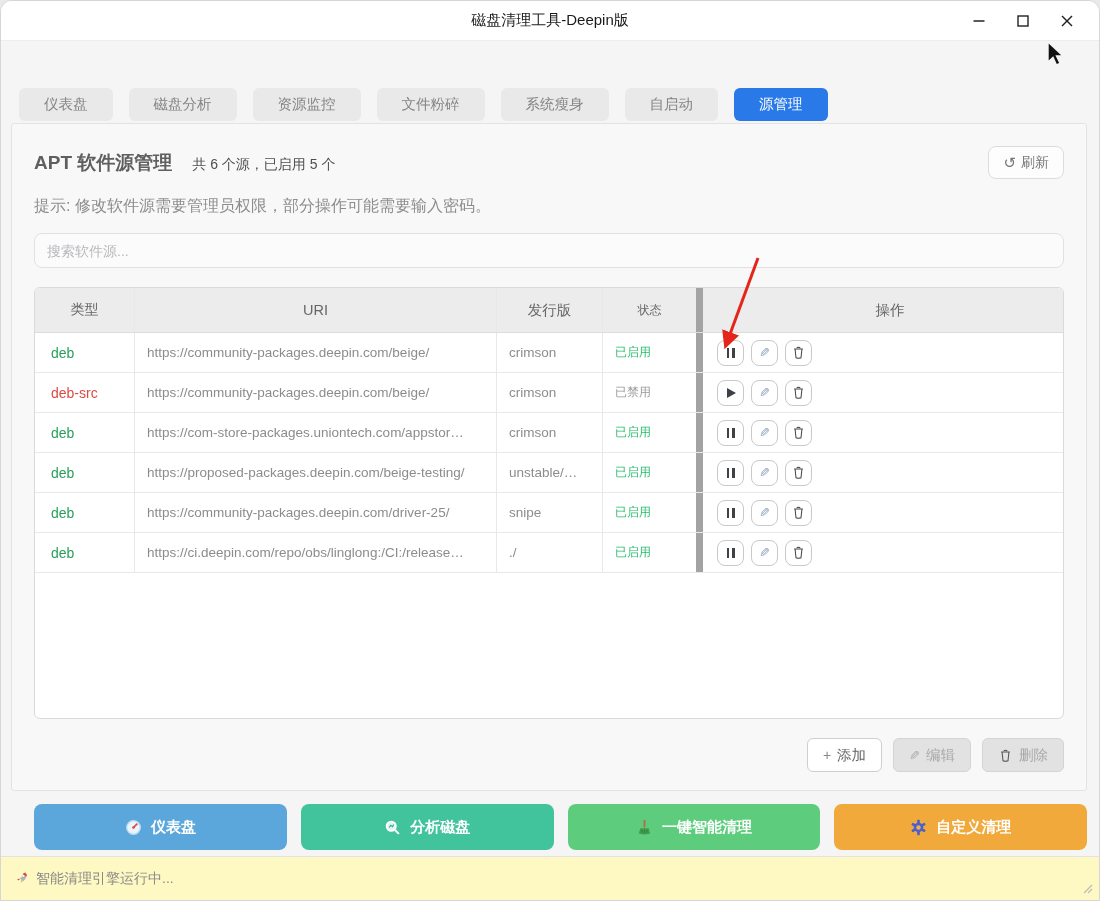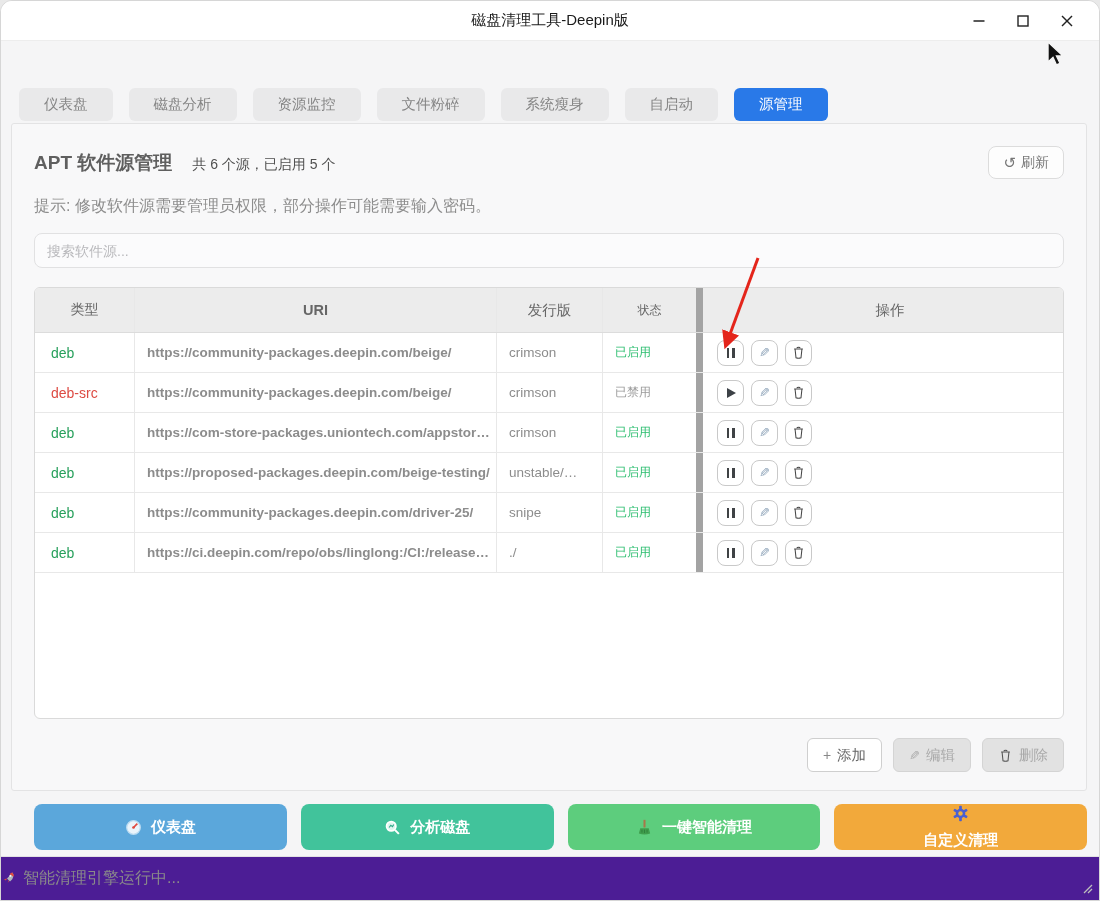--- a/index.html
+++ b/index.html
@@ -72,21 +72,21 @@
     background:#ffffff; border:1px solid #dadada; border-radius:6px;
     overflow:hidden;
   }
   .thead { display:flex; height:45px; background:#ececec; border-bottom:1px solid #dcdcdc;
            font-size:14.5px; color:#666; }
   .thead .cell { display:flex; align-items:center; justify-content:center; }
   .trow { display:flex; height:40px; border-bottom:1px solid #e8e8e8; background:#fff;
           font-size:13.5px; color:#8c8c8c; }
   .cell { display:flex; align-items:center; }
   .c-type  { width:100px; border-right:1px solid #e8e8e8; padding-left:16px; font-size:14px; }
-  .c-uri   { width:362px; border-right:1px solid #e8e8e8; padding-left:12px; white-space:nowrap; overflow:hidden;font-weight:bold; }
+  .c-uri   { width:362px; border-right:1px solid #e8e8e8; padding-left:12px; white-space:nowrap; overflow:hidden; }
   .c-dist  { width:106px; border-right:1px solid #e8e8e8; padding-left:12px; }
   .c-status{ width:100px; border-right:7px solid #a3a3a3; padding-left:12px; font-size:12px; }
   .c-ops   { flex:1; padding-left:14px; gap:7px; }
   .thead .c-type,.thead .c-uri,.thead .c-dist,.thead .c-status { padding-left:0; }
 
   .op {
     width:27px; height:26px; background:#fff; border:1px solid #c9c9c9; border-radius:8px;
     display:flex; align-items:center; justify-content:center; padding:0;
   }
   .pause-icon { display:flex; gap:3px; }
@@ -106,21 +106,21 @@
   
   .big-buttons { position:absolute; top:803px; left:33px; right:12px; display:flex; gap:14px; }
   .big-btn { flex:1; height:46px; border:none; border-radius:8px; color:#fff;
              font-size:15px; font-weight:bold; display:flex; align-items:center;
              justify-content:center; gap:9px; }
 
   
   .statusbar {
     position:absolute; top:855px; left:0; right:0; bottom:0;
     border-top:1px solid #e2e2e3; display:flex; align-items:center;
-    gap:7px; font-size:16px; color:#8a8a8a; background:#4c1d95;
+    padding-left:13px; gap:7px; font-size:14px; color:#8a8a8a; background:#fef9c3;
   }
   .resize-grip { position:absolute; right:6px; bottom:6px; }
 
   
   .annotation-arrow { position:absolute; left:690px; top:240px; pointer-events:none; }
   .mouse-cursor { position:absolute; left:1044px; top:40px; pointer-events:none; }
 </style>
 </head>
 <body>
 
@@ -363,21 +363,21 @@
       <span>分析磁盘</span>
     </button>
     <button class="big-btn" style="background: rgb(93, 205, 125);">
       <svg width="17" height="17" viewBox="0 0 20 20">
         <line x1="10" y1="1" x2="10" y2="10" stroke="#a9774a" stroke-width="2.4"></line>
         <path d="M5 11 h10 l1.6 6 q-6.6 2.6 -13.2 0 z" fill="#3f9e4d"></path>
         <path d="M7 12.5 v3.5 M10 12.5 v4 M13 12.5 v3.5" stroke="#2e7d3a" stroke-width="1"></path>
       </svg>
       <span>一键智能清理</span>
     </button>
-    <button class="big-btn" style="background: rgb(242, 169, 59); flex-direction: column;">
+    <button class="big-btn" style="background: rgb(242, 169, 59);">
       <svg width="17" height="17" viewBox="0 0 20 20">
         <g fill="#4a5fd0">
           <rect x="8.4" y="1" width="3.2" height="18" rx="1"></rect>
           <rect x="8.4" y="1" width="3.2" height="18" rx="1" transform="rotate(60 10 10)"></rect>
           <rect x="8.4" y="1" width="3.2" height="18" rx="1" transform="rotate(120 10 10)"></rect>
           <circle cx="10" cy="10" r="5.6"></circle>
         </g>
         <circle cx="10" cy="10" r="2.6" fill="#f0b23c"></circle>
       </svg>
       <span>自定义清理</span>

